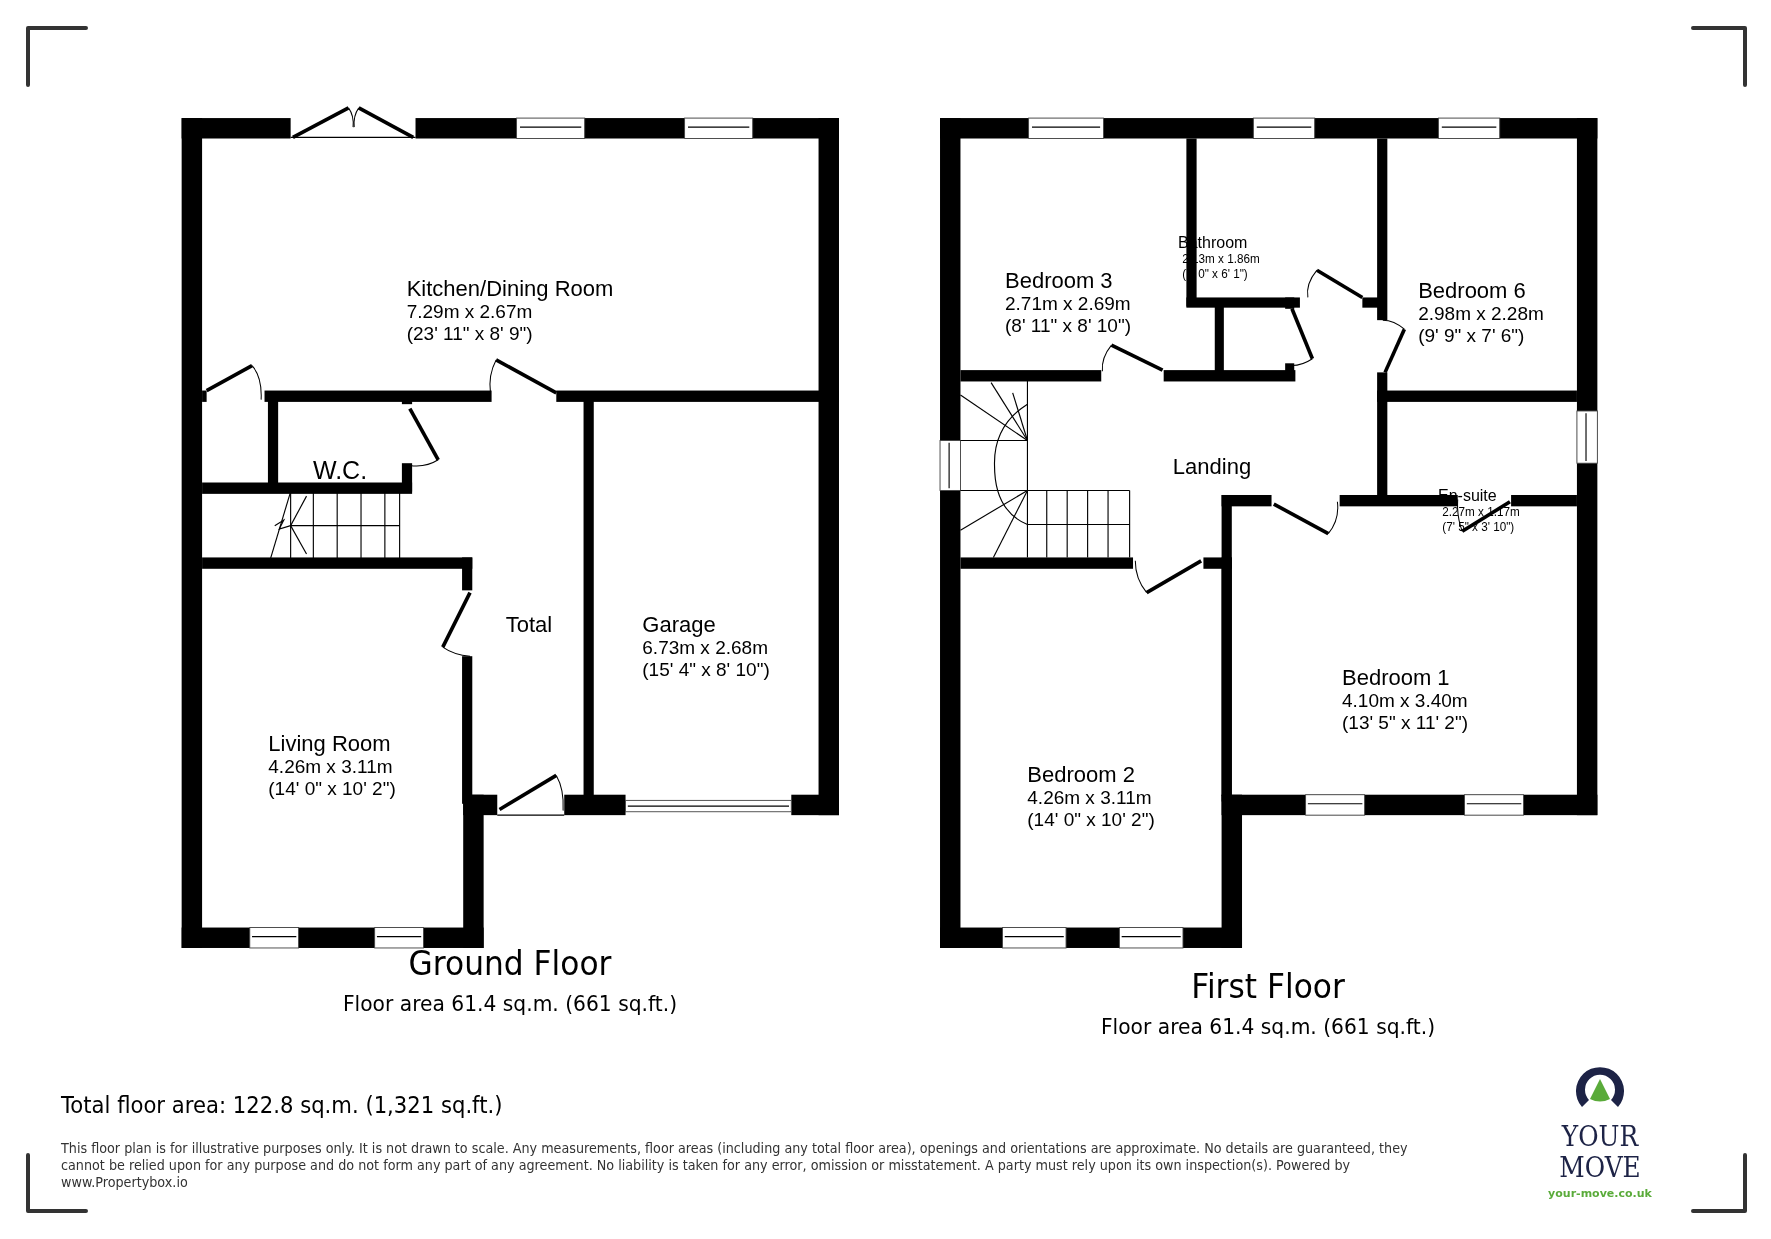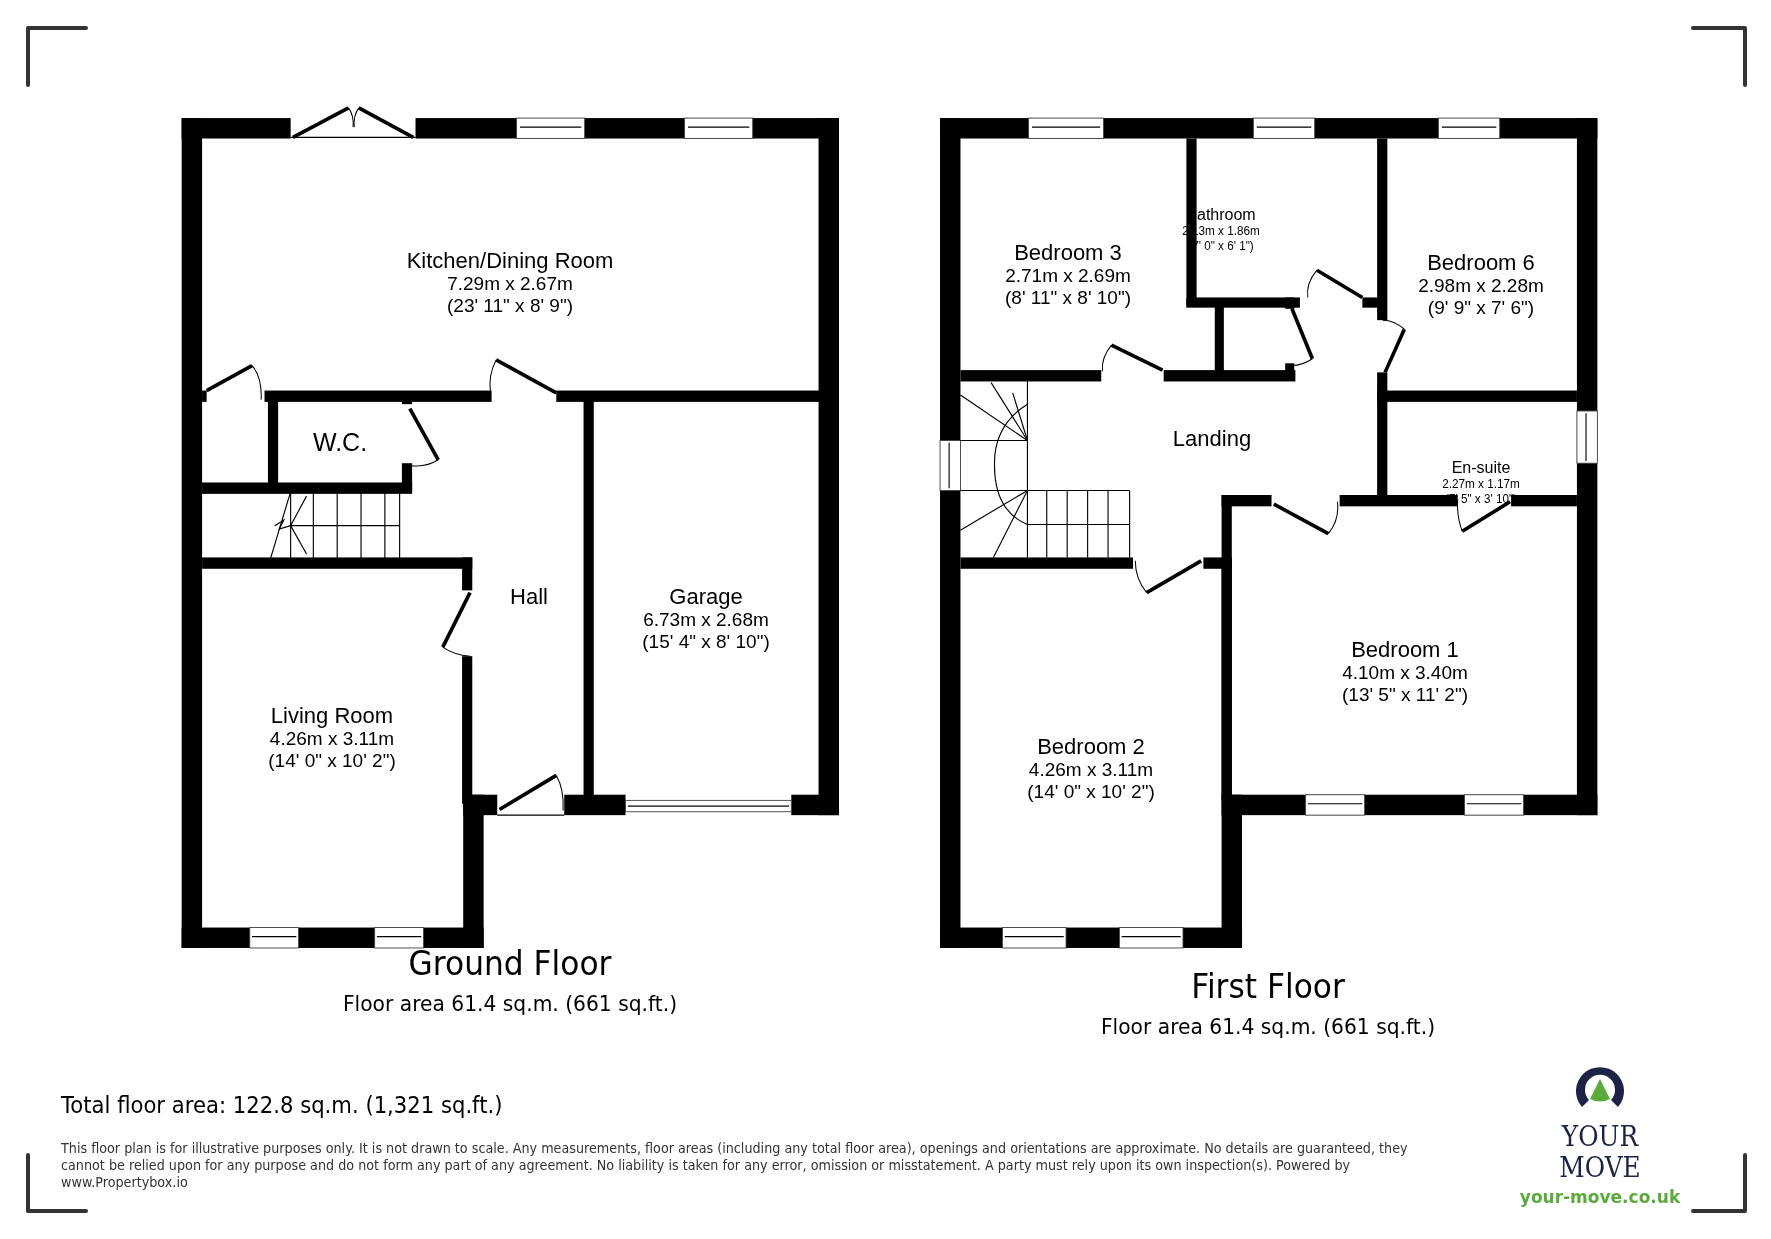--- a/index.html
+++ b/index.html
@@ -4,33 +4,33 @@
 <style>
   html,body{margin:0;padding:0;background:#ffffff;}
   body{width:1771px;height:1239px;position:relative;overflow:hidden;font-family:"Liberation Sans",sans-serif;color:#000;}
   svg.plan{position:absolute;left:0;top:0;width:1771px;height:1239px;}
   .wall{fill:#000;}
   .win{fill:#fff;stroke:#444;stroke-width:0.8;}
   .thin{stroke:#000;stroke-width:1;fill:none;}
   .door{stroke:#000;stroke-width:3.2;fill:none;}
   .arc{stroke:#000;stroke-width:0.9;fill:none;}
   .corner{stroke:#333;stroke-width:4;fill:none;stroke-linecap:round;stroke-linejoin:round;}
-  .lbl{position:absolute;text-align:center;white-space:nowrap;transform:translateX(-50%);font-family:"Liberation Sans",sans-serif;line-height:1.15;}
+  .lbl{position:absolute;white-space:nowrap;transform:translateX(-50%);font-family:"Liberation Sans",sans-serif;line-height:1.15;margin-top:28px;}
   .lbl .name{display:block;font-size:22px;}
   .lbl .dim{display:block;font-size:19px;}
   .lbl.small .name{font-size:16px;}
   .lbl.small .dim{font-size:13px;transform:scaleX(0.9);}
   .floor-title{position:absolute;transform:translateX(-50%);text-align:center;white-space:nowrap;font-family:"DejaVu Sans",sans-serif;}
   .floor-title .t{display:block;font-size:34px;transform:scaleX(0.92);}
   .floor-title .a{display:block;font-size:22px;margin-top:8px;transform:scaleX(0.92);}
   .total{position:absolute;left:61px;top:1092px;font-family:"DejaVu Sans",sans-serif;font-size:23px;transform:scaleX(0.92);transform-origin:left top;}
   .disclaimer{position:absolute;left:61px;top:1140px;width:1510px;font-family:"DejaVu Sans",sans-serif;font-size:14.2px;line-height:17px;color:#333;transform:scaleX(0.9);transform-origin:left top;}
   .logo{position:absolute;left:1515px;top:1055px;width:170px;text-align:center;}
   .logo .brand{display:block;font-family:"DejaVu Serif",serif;font-size:27px;color:#1d2346;letter-spacing:0px;margin-top:4px;transform:scaleX(0.92);}
-  .logo .url{display:block;font-family:"DejaVu Sans",sans-serif;font-weight:bold;font-size:17px;color:#5aab3a;margin-top:4px;}
+  .logo .url{display:block;font-family:"DejaVu Sans",sans-serif;font-weight:bold;font-size:11px;color:#5aab3a;margin-top:4px;}
 </style>
 </head>
 <body>
 
 <svg class="plan" viewBox="0 0 1771 1239" xmlns="http://www.w3.org/2000/svg">
 
   <g>
     <path class="corner" d="M28 85 L28 28 L86 28"></path>
     <path class="corner" d="M1693 28 L1745 28 L1745 85"></path>
     <path class="corner" d="M28 1155 L28 1211 L86 1211"></path>
@@ -208,21 +208,21 @@
 
 <div class="lbl" style="left:510px;top:248px;">
   <span class="name">Kitchen/Dining Room</span>
   <span class="dim">7.29m x 2.67m</span>
   <span class="dim">(23' 11" x 8' 9")</span>
 </div>
 <div class="lbl" style="left:340px;top:428px;">
   <span class="name" style="font-size:25px;">W.C.</span>
 </div>
 <div class="lbl" style="left:529px;top:584px;">
-  <span class="name">Hall</span>
+  <span class="name">Total</span>
 </div>
 <div class="lbl" style="left:706px;top:584px;">
   <span class="name">Garage</span>
   <span class="dim">6.73m x 2.68m</span>
   <span class="dim">(15' 4" x 8' 10")</span>
 </div>
 <div class="lbl" style="left:332px;top:703px;">
   <span class="name">Living Room</span>
   <span class="dim">4.26m x 3.11m</span>
   <span class="dim">(14' 0" x 10' 2")</span>

